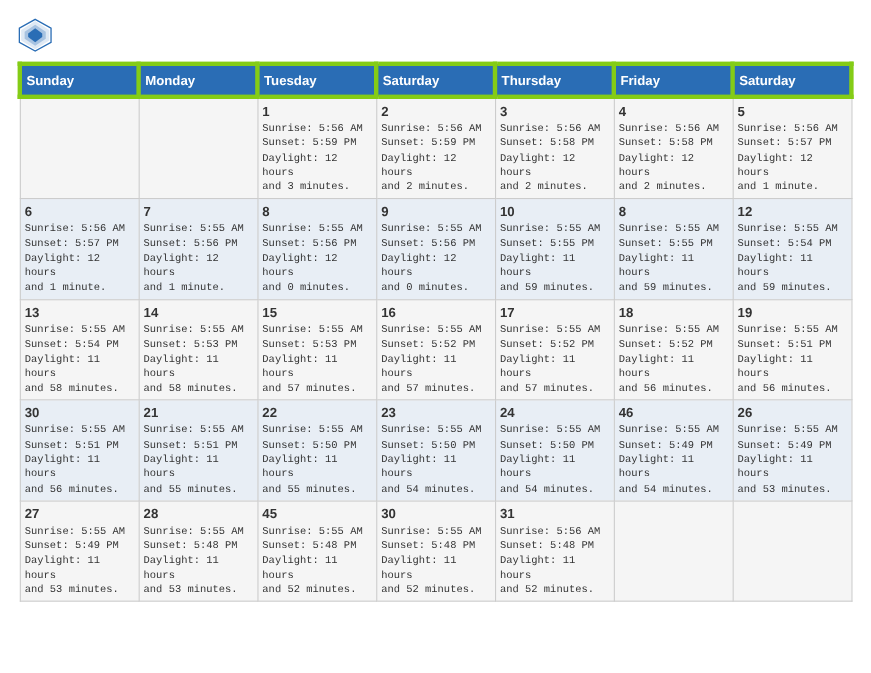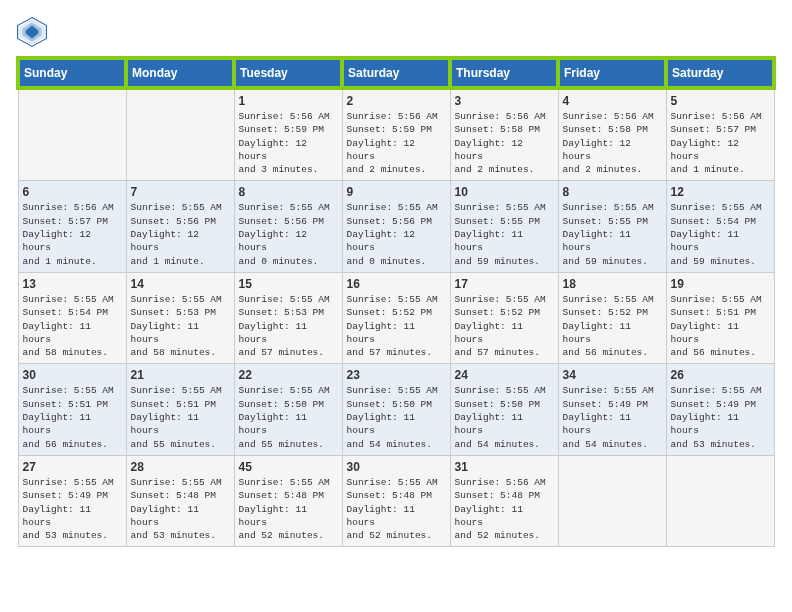--- a/index.html
+++ b/index.html
@@ -300,21 +300,21 @@
 and 54 minutes.</div>
         </td>
         <td>
           <span class="day-num">24</span>
           <div class="day-info" style="white-space: pre-line;">Sunrise: 5:55 AM
 Sunset: 5:50 PM
 Daylight: 11 hours
 and 54 minutes.</div>
         </td>
         <td>
-          <span class="day-num">34</span>
+          <span class="day-num">46</span>
           <div class="day-info" style="white-space: pre-line;">Sunrise: 5:55 AM
 Sunset: 5:49 PM
 Daylight: 11 hours
 and 54 minutes.</div>
         </td>
         <td>
           <span class="day-num">26</span>
           <div class="day-info" style="white-space: pre-line;">Sunrise: 5:55 AM
 Sunset: 5:49 PM
 Daylight: 11 hours

